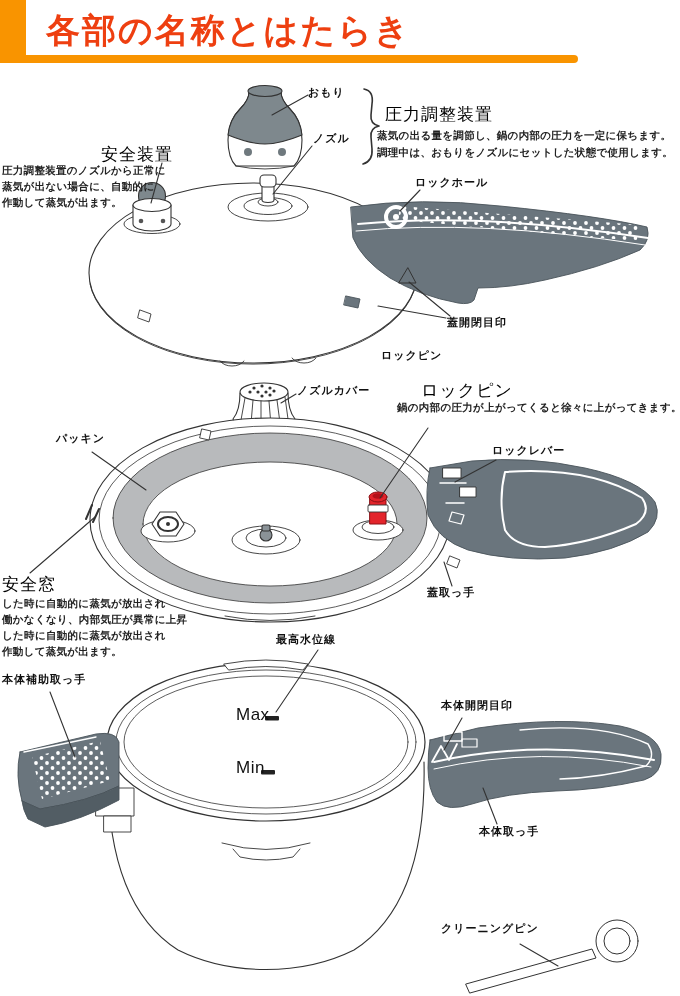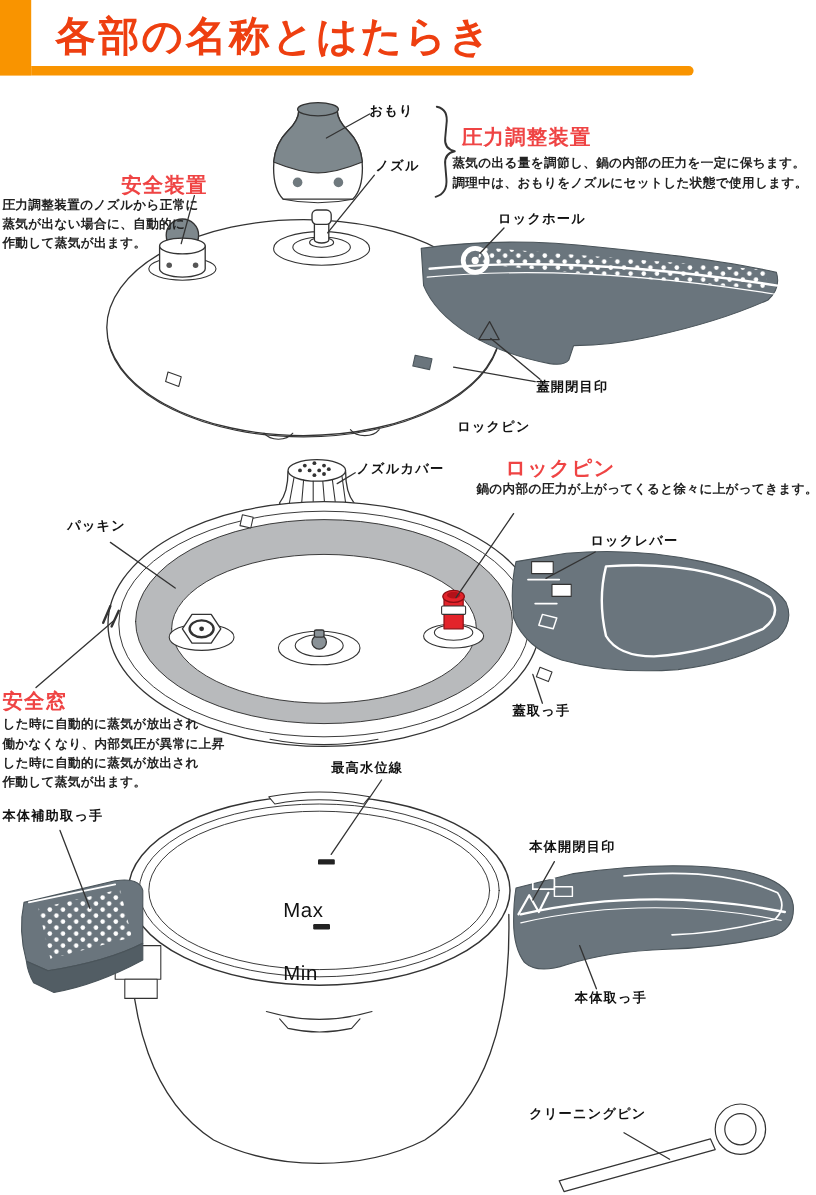--- a/index.html
+++ b/index.html
@@ -11,23 +11,23 @@
   .hdr-leftbar{position:absolute;left:0;top:0;width:26px;height:63px;background:#f99400;}
   .hdr-underline{position:absolute;left:26px;top:55px;width:552px;height:8px;background:#f99400;border-radius:0 4px 4px 0;}
   .hdr-title{
     position:absolute;left:46px;top:8px;font-size:34px;font-weight:bold;color:#ee3f10;
     letter-spacing:2px;white-space:nowrap;
   }
   
   svg.art{position:absolute;left:0;top:0;width:680px;height:996px;}
   
   .lbl{position:absolute;white-space:nowrap;font-weight:bold;font-size:11px;color:#111;letter-spacing:1px;}
-  .hd{position:absolute;white-space:nowrap;font-weight:bold;font-size:17px;color:#ef4444;letter-spacing:1px;}
+  .hd{position:absolute;white-space:nowrap;font-weight:normal;font-size:17px;color:#000000;letter-spacing:1px;}
   .desc{position:absolute;white-space:nowrap;font-weight:bold;font-size:10.5px;color:#222;letter-spacing:0.3px;}
-  .latin{position:absolute;white-space:nowrap;font-size:17px;color:#111;font-weight:normal;letter-spacing:0.5px;margin-top:44px;}
+  .latin{position:absolute;white-space:nowrap;font-size:17px;color:#111;font-weight:normal;letter-spacing:0.5px;}
 </style>
 </head>
 <body>
 
 <div class="page">
 
   <div class="hdr-leftbar"></div>
   <div class="hdr-underline"></div>
   <div class="hdr-title">各部の名称とはたらき</div>
 

